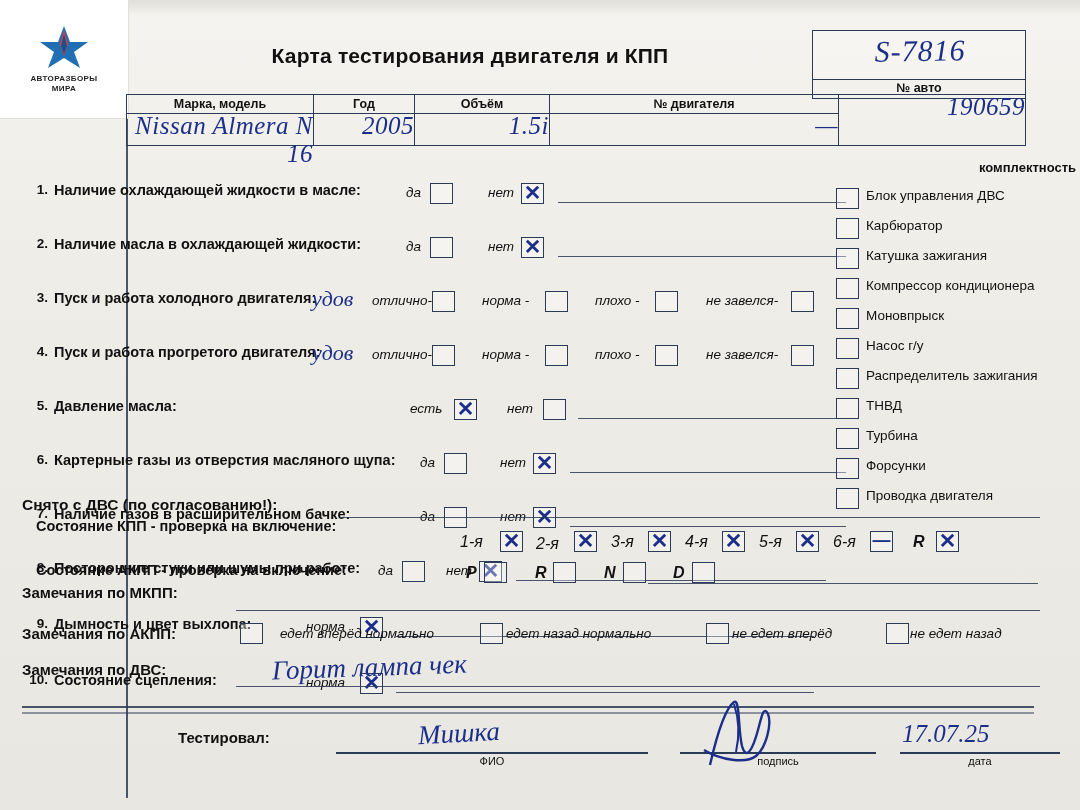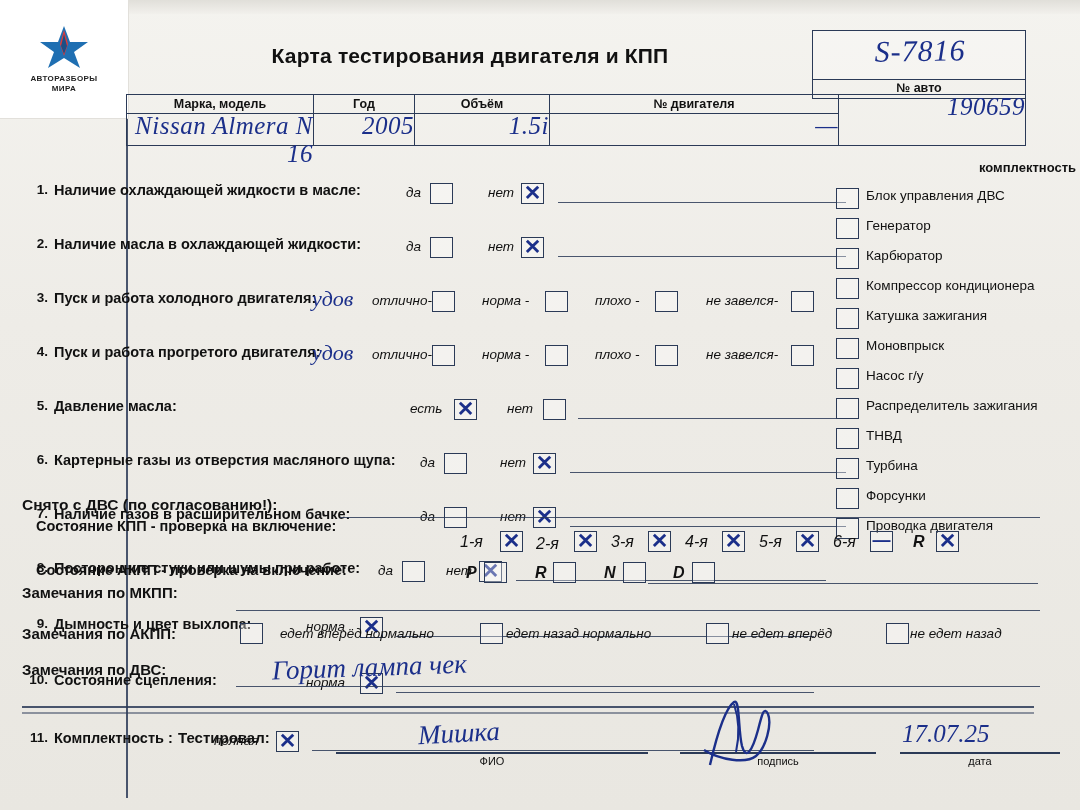--- a/index.html
+++ b/index.html
@@ -270,50 +270,39 @@
     </div>
 
     <div class="row" style="top:256px">
       <span class="num">10.</span>
       <span class="qt">Состояние сцепления:</span>
       <span class="opt" style="left:284px;top:3px">норма</span>
       <span class="bx x" style="left:338px;top:1px"></span>
       <span class="uline" style="left:374px;top:20px;width:418px"></span>
     </div>
 
-    <div class="row" style="top:288px">
-      <span class="num">11.</span>
-      <span class="qt">Комплектность :</span>
-      <span class="opt" style="left:192px;top:3px">полная</span>
-      <span class="bx x" style="left:254px;top:1px"></span>
-      <span class="uline" style="left:290px;top:20px;width:502px"></span>
-    </div>
   </div>
 
   <div class="kpanel">
     <div class="ktitle">комплектность</div>
     <div class="kitem">
         <span class="bx"></span>
         <span>Блок управления ДВС</span>
       </div>
     <div class="kitem">
         <span class="bx"></span>
-        <span>Генератор</span>
-      </div>
-    <div class="kitem">
-        <span class="bx"></span>
         <span>Карбюратор</span>
       </div>
     <div class="kitem">
         <span class="bx"></span>
+        <span>Катушка зажигания</span>
+      </div>
+    <div class="kitem">
+        <span class="bx"></span>
         <span>Компрессор кондиционера</span>
-      </div>
-    <div class="kitem">
-        <span class="bx"></span>
-        <span>Катушка зажигания</span>
       </div>
     <div class="kitem">
         <span class="bx"></span>
         <span>Моновпрыск</span>
       </div>
     <div class="kitem">
         <span class="bx"></span>
         <span>Насос г/у</span>
       </div>
     <div class="kitem">

